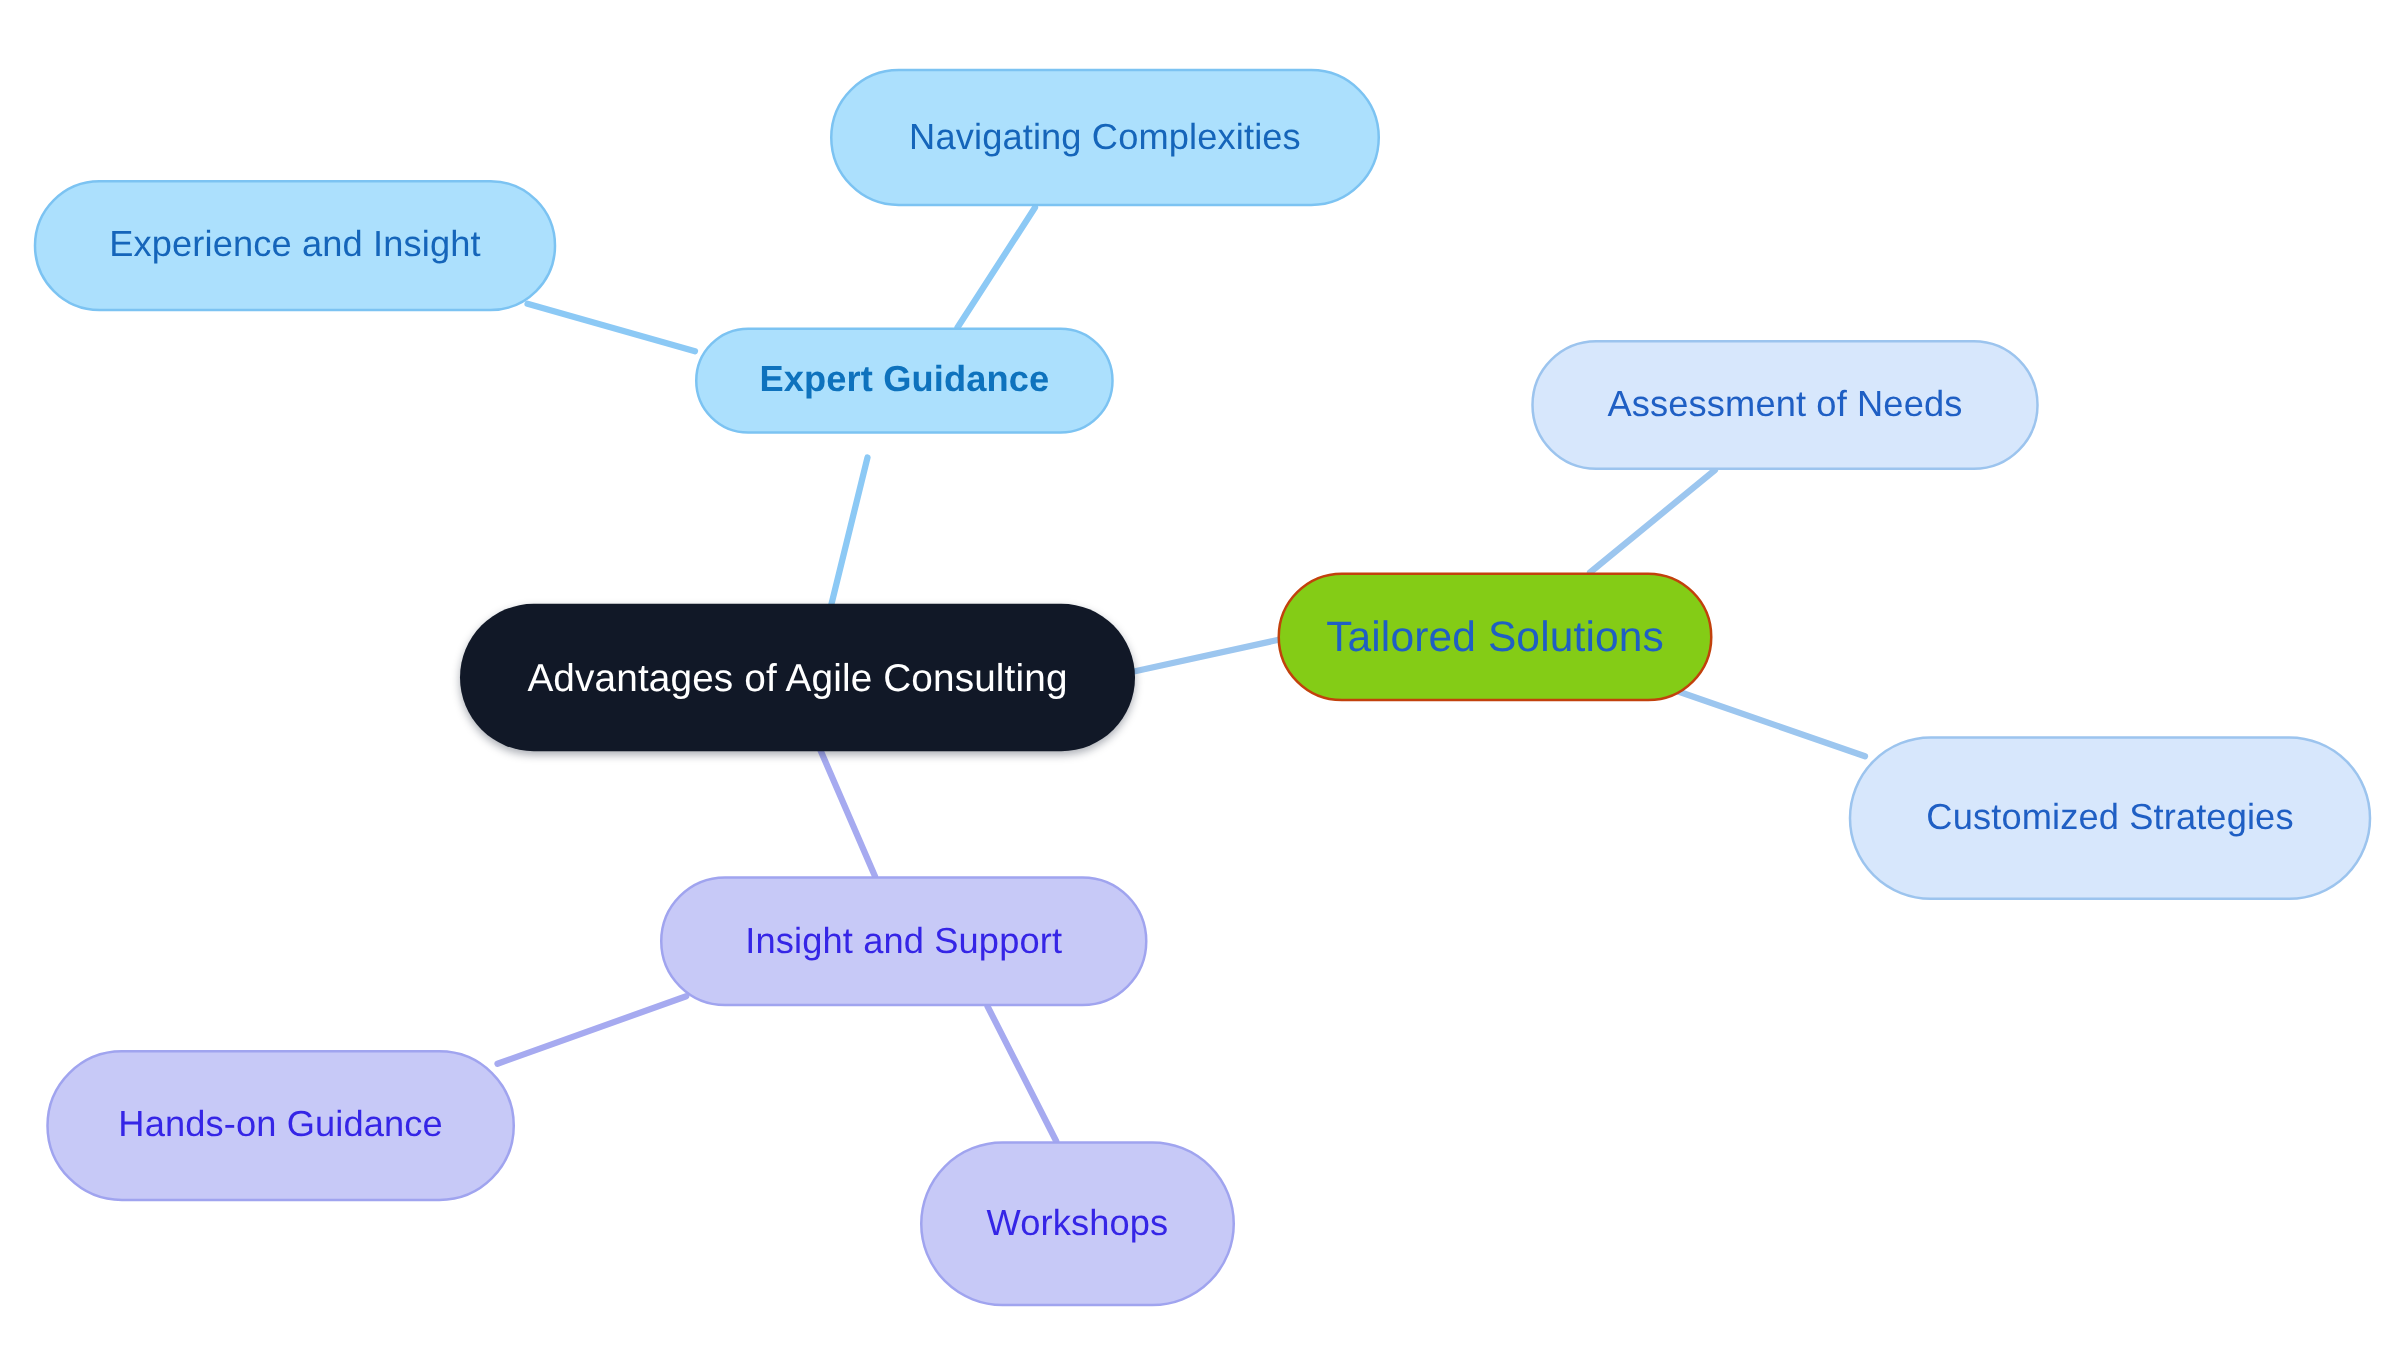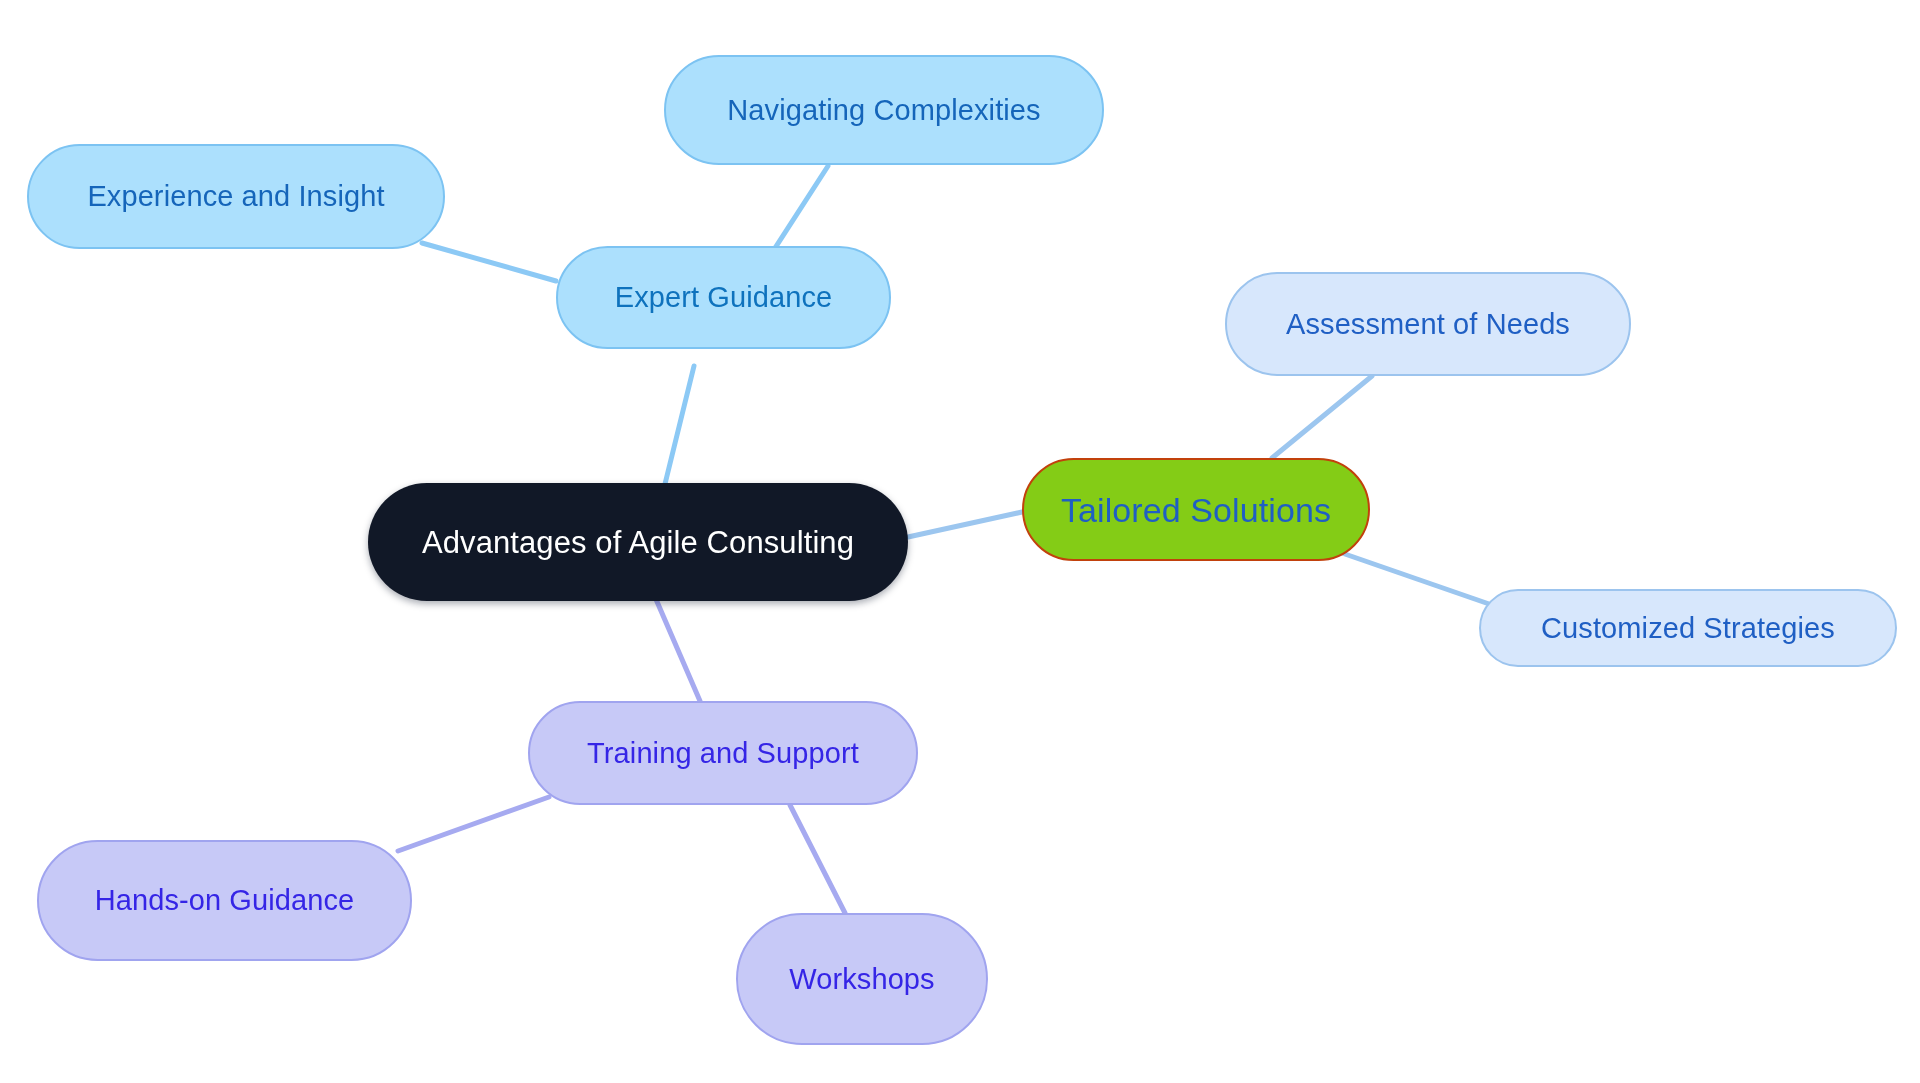--- a/index.html
+++ b/index.html
@@ -99,46 +99,46 @@
       <line x1="766" y1="262" x2="828" y2="166" stroke="#8cc9f5" stroke-width="5" stroke-linecap="round"></line>
       <line x1="556" y1="281" x2="422" y2="243" stroke="#8cc9f5" stroke-width="5" stroke-linecap="round"></line>
       <line x1="908" y1="537" x2="1022" y2="512" stroke="#9cc6ef" stroke-width="5" stroke-linecap="round"></line>
       <line x1="1272" y1="458" x2="1372" y2="376" stroke="#9cc6ef" stroke-width="5" stroke-linecap="round"></line>
       <line x1="1342" y1="553" x2="1492" y2="605" stroke="#9cc6ef" stroke-width="5" stroke-linecap="round"></line>
       <line x1="655" y1="597" x2="700" y2="701" stroke="#a6aaf0" stroke-width="5" stroke-linecap="round"></line>
       <line x1="549" y1="797" x2="398" y2="851" stroke="#a6aaf0" stroke-width="5" stroke-linecap="round"></line>
       <line x1="790" y1="805" x2="845" y2="913" stroke="#a6aaf0" stroke-width="5" stroke-linecap="round"></line>
     </svg>
 
-  <div class="node node-branch-blue" style="left: 556px; top: 246px; width: 335px; height: 103px;">
+  <div class="node node-branch-blue" style="left: 556px; top: 262px; width: 335px; height: 85px; font-weight: bold;">
     <span class="node-label">Expert Guidance</span>
   </div>
 
   <div class="node node-leaf-blue" style="left: 664px; top: 55px; width: 440px; height: 110px;">
     <span class="node-label">Navigating Complexities</span>
   </div>
 
   <div class="node node-leaf-blue" style="left: 27px; top: 144px; width: 418px; height: 105px;">
     <span class="node-label">Experience and Insight</span>
   </div>
 
   <div class="node node-branch-softblue" style="left: 1022px; top: 458px; width: 348px; height: 103px;">
     <span class="node-label">Tailored Solutions</span>
   </div>
 
   <div class="node node-leaf-softblue" style="left: 1225px; top: 272px; width: 406px; height: 104px;">
     <span class="node-label">Assessment of Needs</span>
   </div>
 
-  <div class="node node-leaf-softblue" style="left: 1479px; top: 589px; width: 418px; height: 78px;">
+  <div class="node node-leaf-softblue" style="left: 1479px; top: 589px; width: 418px; height: 131px;">
     <span class="node-label">Customized Strategies</span>
   </div>
 
   <div class="node node-branch-purple" style="left: 528px; top: 701px; width: 390px; height: 104px;">
-    <span class="node-label">Training and Support</span>
+    <span class="node-label">Insight and Support</span>
   </div>
 
   <div class="node node-leaf-purple" style="left: 37px; top: 840px; width: 375px; height: 121px;">
     <span class="node-label">Hands-on Guidance</span>
   </div>
 
   <div class="node node-leaf-purple" style="left: 736px; top: 913px; width: 252px; height: 132px;">
     <span class="node-label">Workshops</span>
   </div>
 

